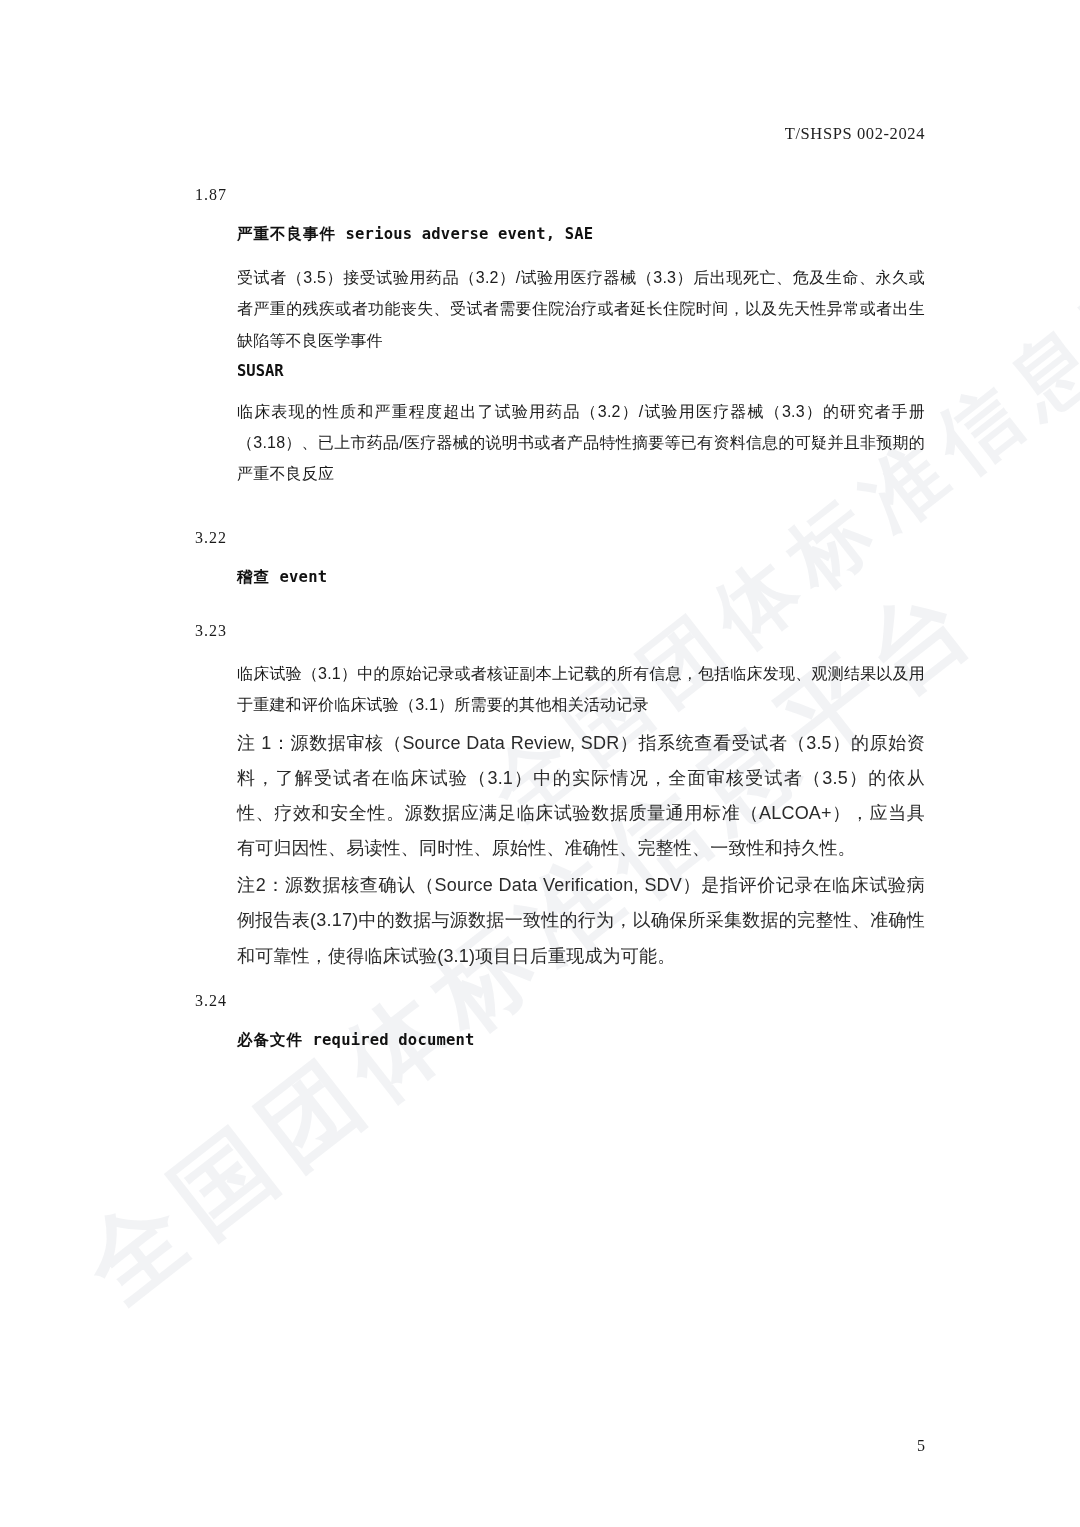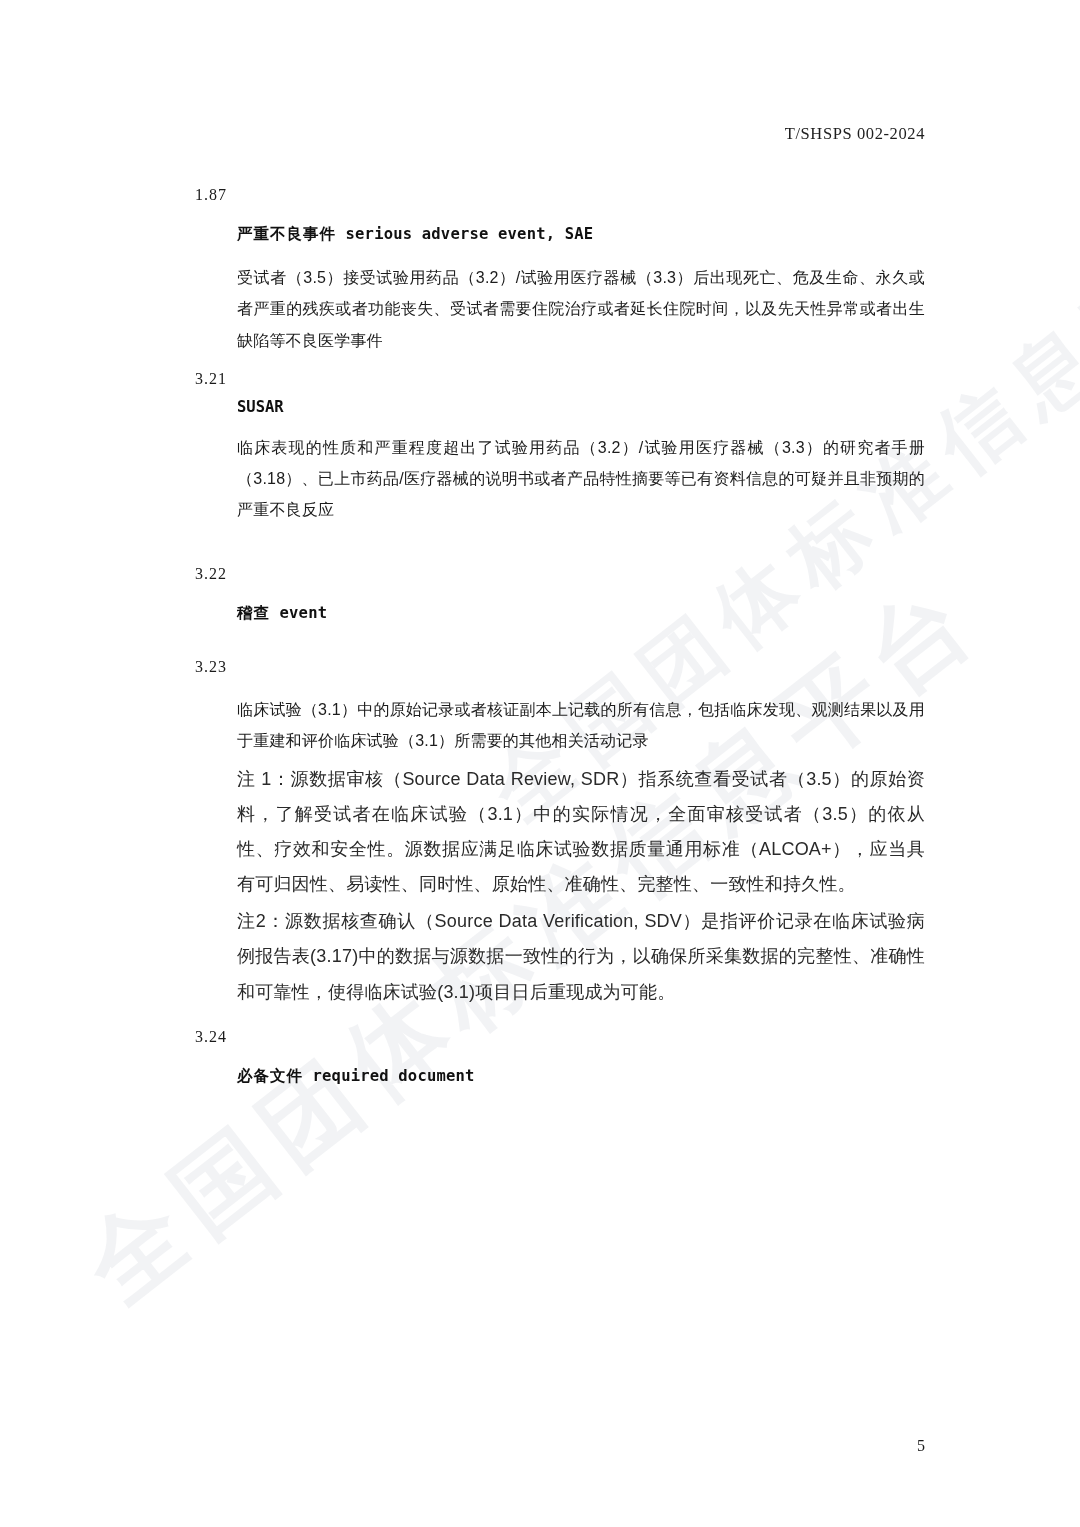--- a/index.html
+++ b/index.html
@@ -134,21 +134,20 @@
 
     <div class="clause-num">1.87</div>
     <div class="term">
       <span class="cn">严重不良事件</span>
       <span>serious adverse event, SAE</span>
     </div>
     <p class="body-text">受试者（3.5）接受试验用药品（3.2）/试验用医疗器械（3.3）后出现死亡、危及生命、永久或者严重的残疾或者功能丧失、受试者需要住院治疗或者延长住院时间，以及先天性异常或者出生缺陷等不良医学事件</p>
 
     <div class="gap-sm"></div>
 
-    <div class="clause-num">3.21</div>
     <div class="term-cont">SUSAR</div>
     <p class="body-text">临床表现的性质和严重程度超出了试验用药品（3.2）/试验用医疗器械（3.3）的研究者手册（3.18）、已上市药品/医疗器械的说明书或者产品特性摘要等已有资料信息的可疑并且非预期的严重不良反应</p>
 
     <div class="gap-lg"></div>
 
     <div class="clause-num">3.22</div>
     <div class="term">
       <span class="cn">稽查</span>
       <span>event</span>
     </div>

